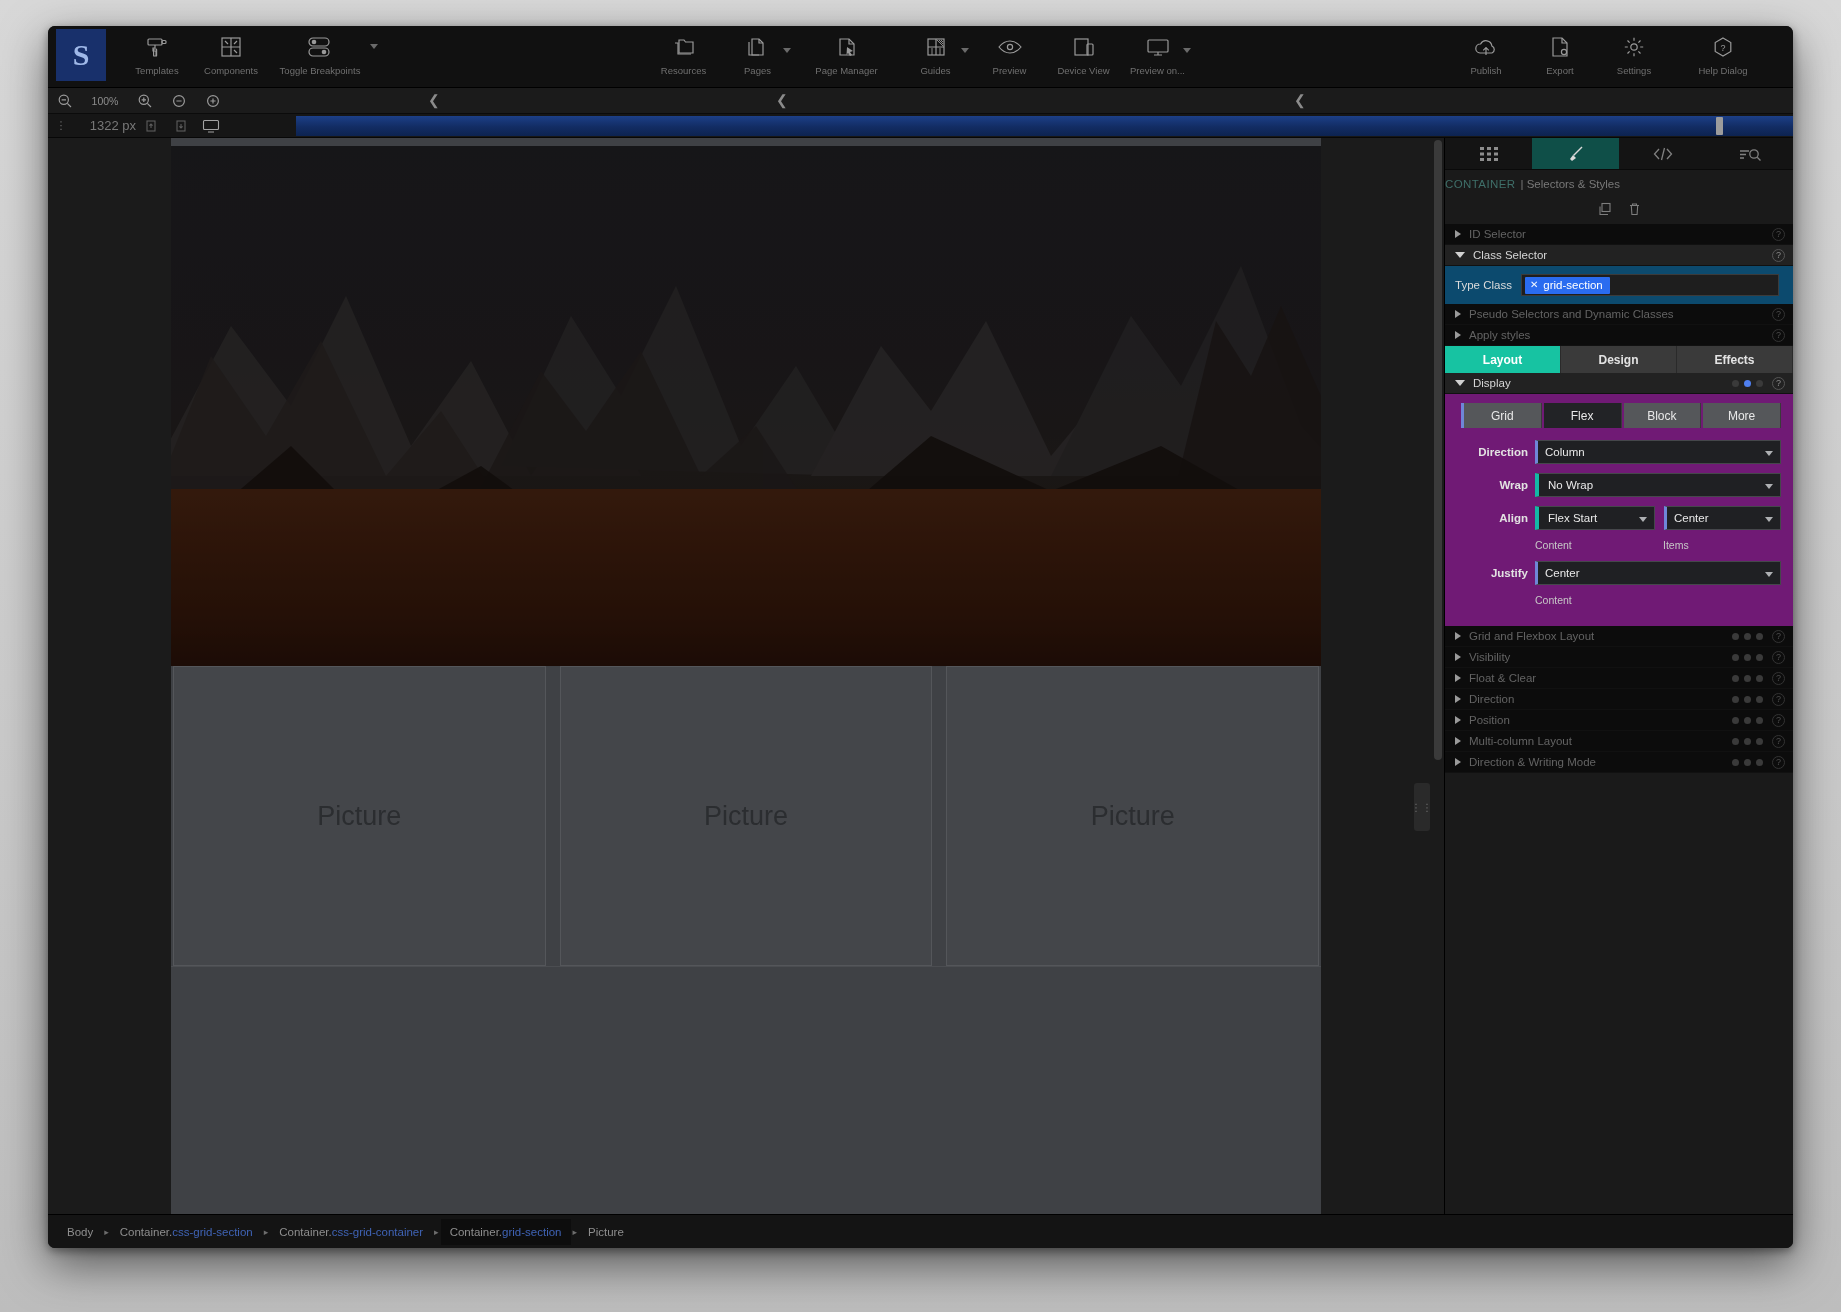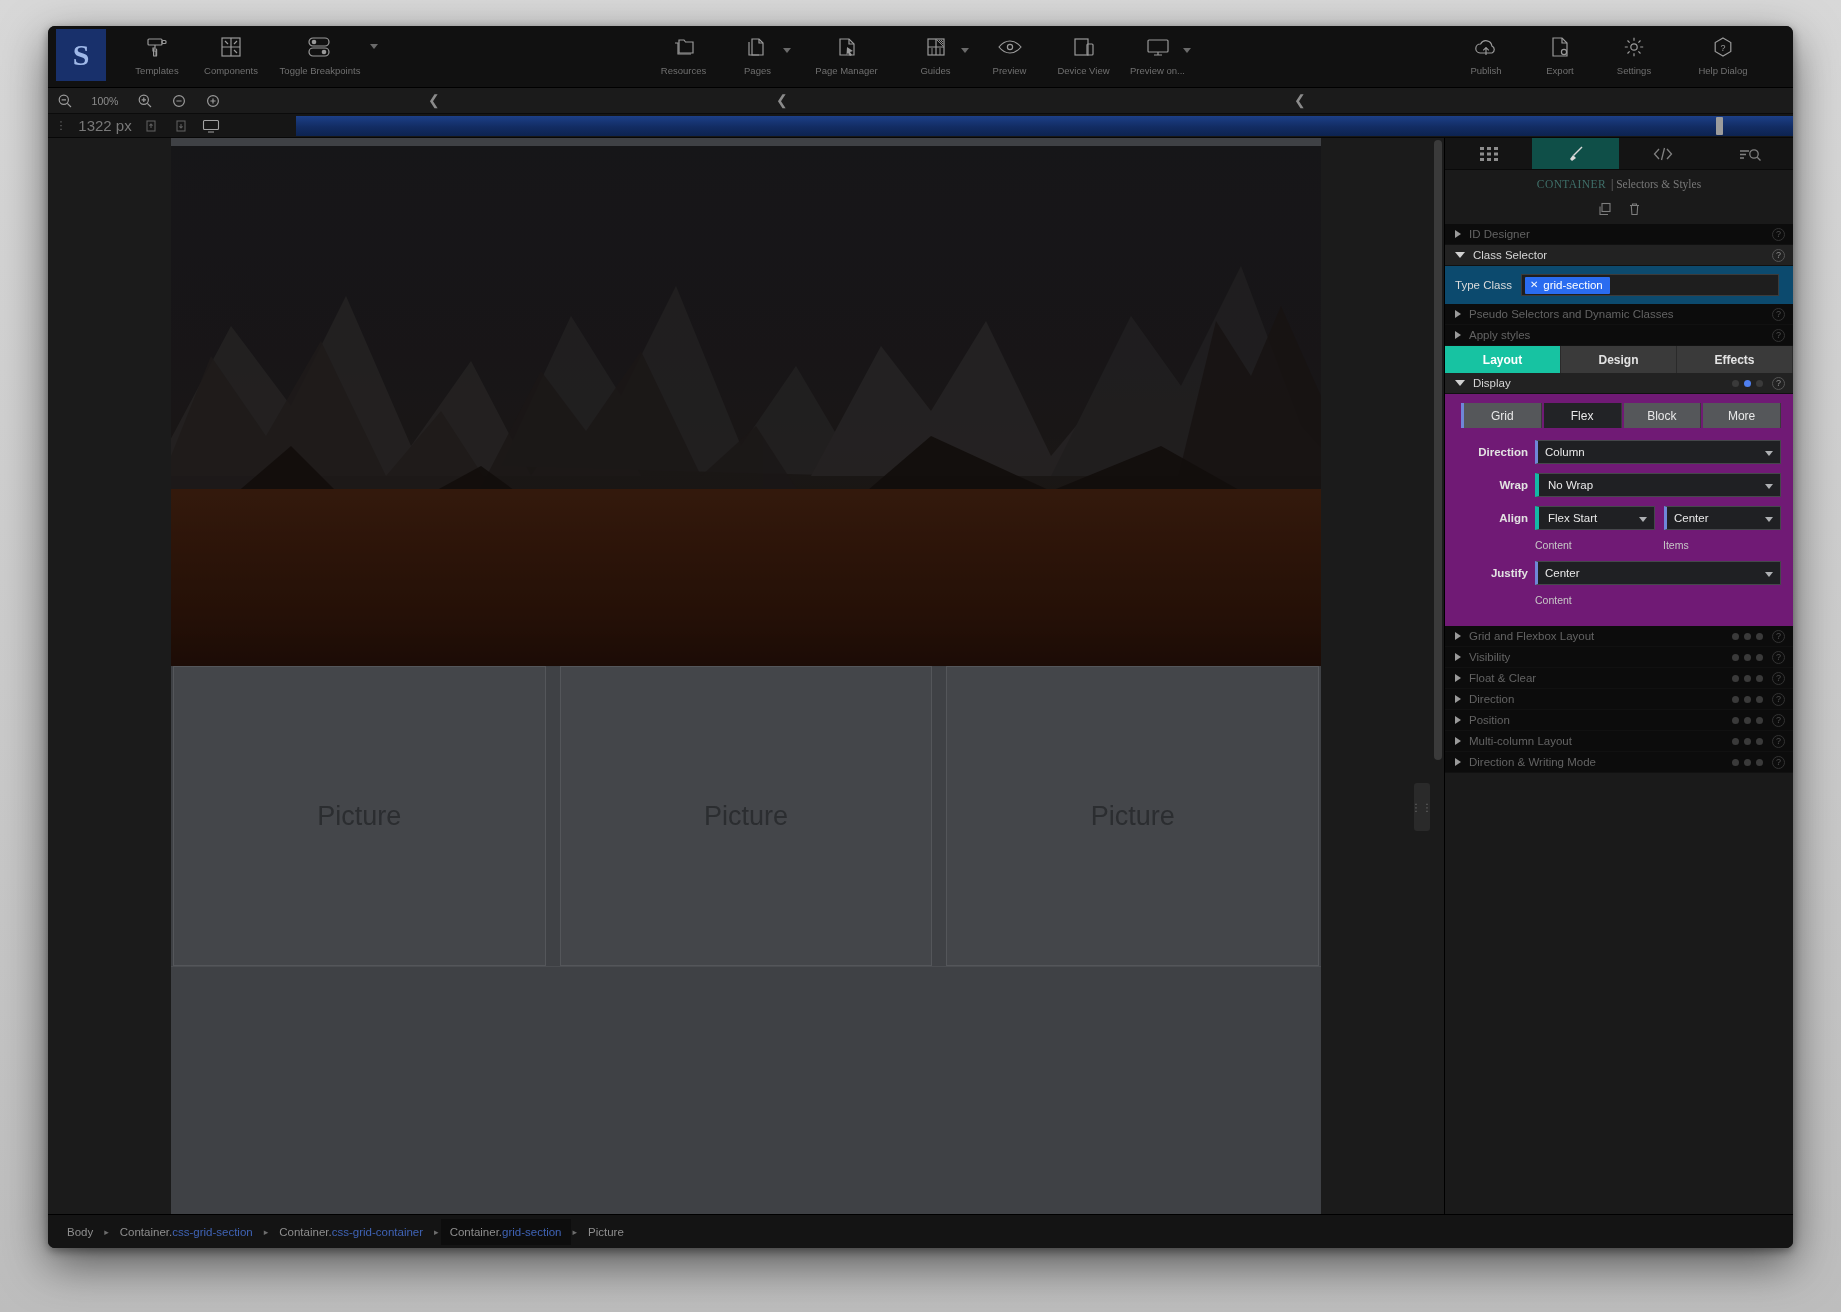--- a/index.html
+++ b/index.html
@@ -91,21 +91,21 @@
   #ruler-marks { position: absolute; left: 380px; right: 110px; top: 0; height: 26px; }
   #ruler-marks span { position: absolute; top: 4px; color: #8b8b8b; font-size: 14px; }
 
   
   #bpbar {
     height: 24px; flex: 0 0 24px;
     background: #161616; display: flex; align-items: center;
     position: relative; border-bottom: 1px solid #070707;
   }
   #bp-handle-dots { width: 26px; text-align: center; color: #6a6a6a; font-size: 11px; letter-spacing: 0; }
-  #bp-px { font-size: 15px; color: #787878; width: 62px; text-align: center; }
+  #bp-px { font-size: 13px; color: #787878; width: 62px; text-align: right; }
   .bp-ico { width: 30px; display: flex; align-items: center; justify-content: center; }
   #bp-track {
     position: absolute; left: 248px; right: 0; top: 2px; height: 20px;
     background: linear-gradient(180deg,#1b3croundbad,#0d2352);
     background: linear-gradient(180deg,#1c3f87 0%, #122c63 55%, #0d2350 100%);
   }
   #bp-marker {
     position: absolute; right: 70px; top: 1px;
     width: 7px; height: 18px; background: #9c9c9c; border-radius: 1px;
   }
@@ -173,22 +173,22 @@
 
   
   #inspector {
     width: 348px; flex: 0 0 348px; background: #1a1a1a;
     display: flex; flex-direction: column;
   }
   #insp-tabs { height: 32px; display: flex; background: #141414; border-bottom: 1px solid #0a0a0a; }
   .insp-tab { flex: 1; display: flex; align-items: center; justify-content: center; }
   .insp-tab.active { background: #0f4f48; }
   #insp-title {
-    height: 28px; display: flex; align-items: center; justify-content: center;
-    font-size: 11.5px; color: #5e6a6a; background: #1a1a1a; font-family: Liberation Serif, serif;
+    height: 28px; display: flex; align-items: center; justify-content: flex-start;
+    font-size: 11.5px; color: #5e6a6a; background: #1a1a1a;
   }
   #insp-title b { color: #3f6f69; font-weight: normal; letter-spacing: .4px; }
   #insp-title i { font-style: normal; color: #787878; margin-left: 5px; }
   #insp-actions {
     height: 26px; display: flex; align-items: center; justify-content: center; gap: 16px;
     background: #1a1a1a;
   }
 
   .sec-row {
     height: 21px; display: flex; align-items: center;
@@ -608,21 +608,21 @@
         </span>
         <span>
           <svg width="13" height="14" viewBox="0 0 13 14" fill="none" stroke="#7d7d7d" stroke-width="1.1">
               <path d="M2 3.5h9M4.5 3.5V2h4v1.5M3.3 3.5l.6 9h5.2l.6-9"></path>
             </svg>
         </span>
       </div>
 
       <div class="sec-row dim">
         <span class="tri"></span>
-        <span>ID Designer</span>
+        <span>ID Selector</span>
         <span class="spacer"></span>
         <span class="q dim">?</span>
       </div>
 
       <div class="sec-row bright">
         <span class="tri open"></span>
         <span>Class Selector</span>
         <span class="spacer"></span>
         <span class="q">?</span>
       </div>

